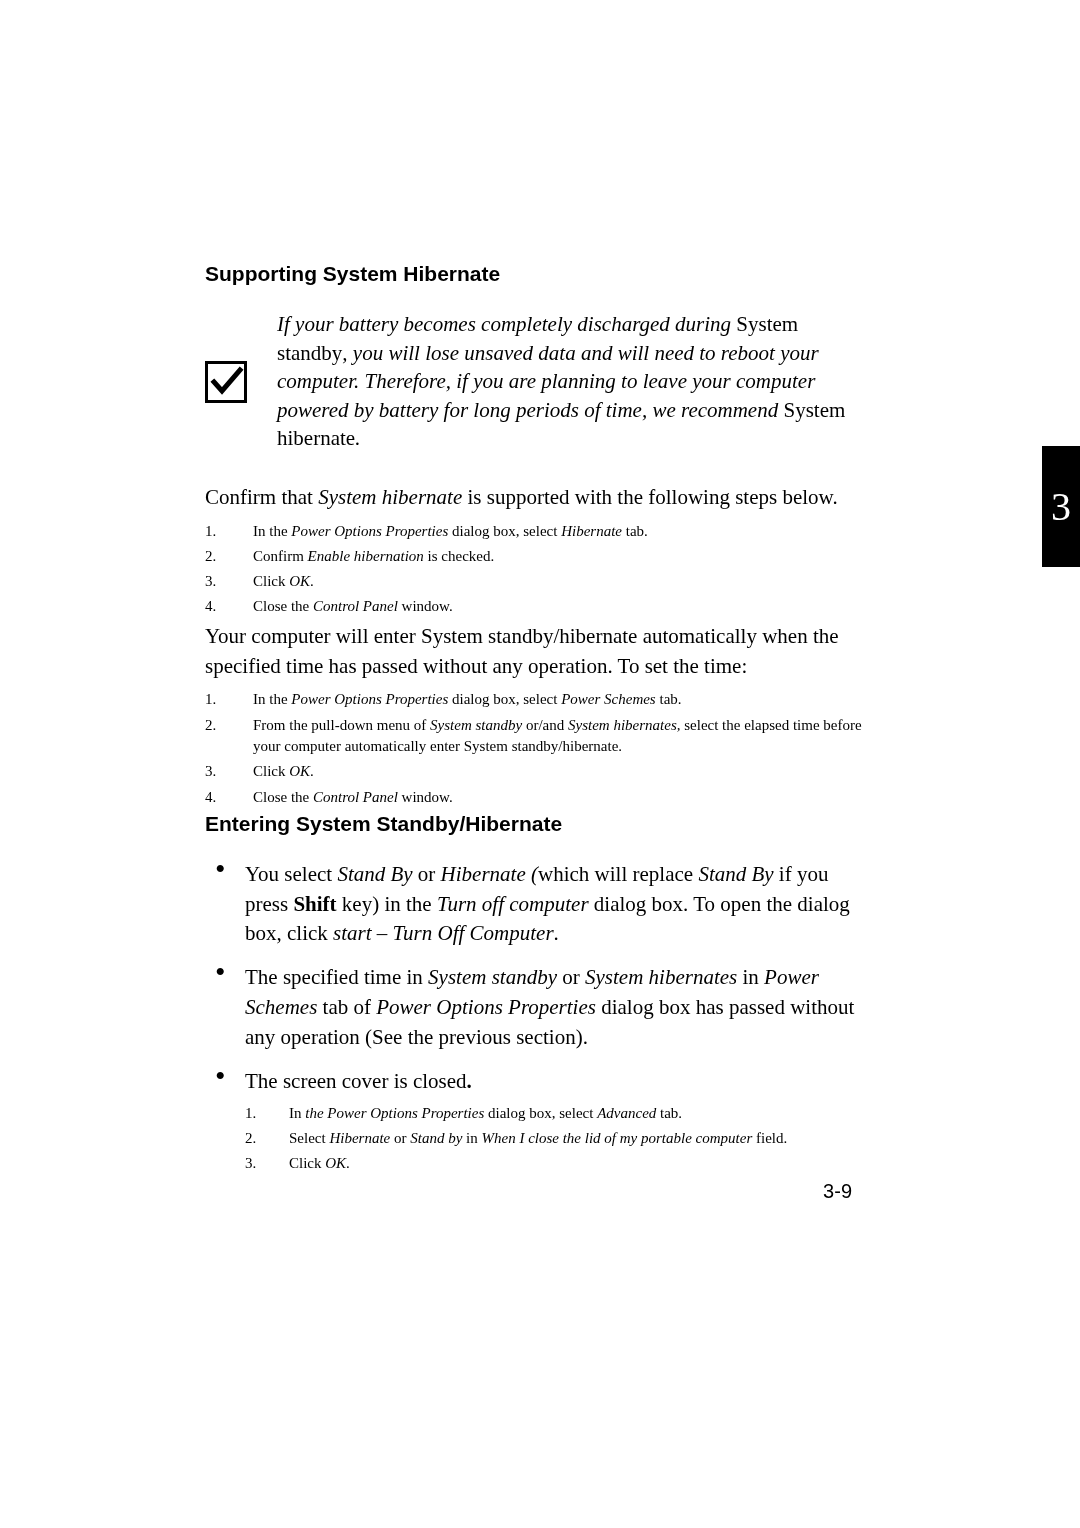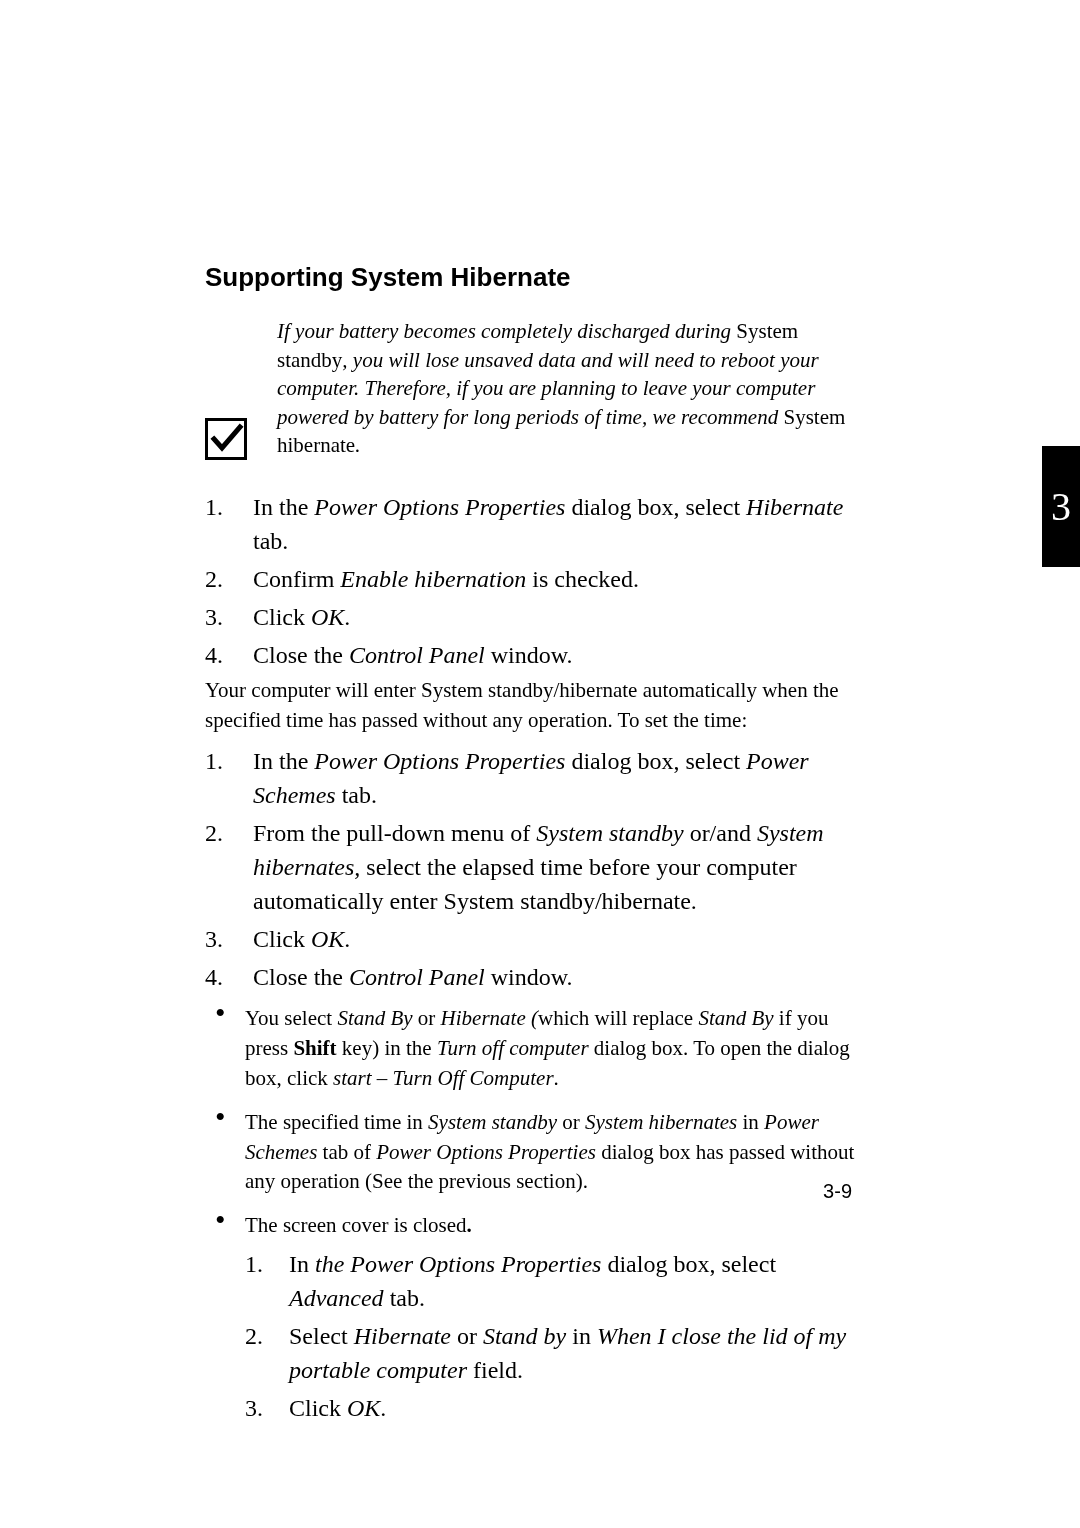--- a/index.html
+++ b/index.html
@@ -36,26 +36,26 @@
   .page-number {
     position: absolute;
     right: 228px;
     bottom: 325px;
     font-family: Arial, Helvetica, sans-serif;
     font-size: 20px;
   }
   h4.section {
     font-family: Arial, Helvetica, sans-serif;
     font-weight: bold;
-    font-size: 26px;
+    font-size: 21px;
     margin: 0 0 24px 0;
   }
   .note-block {
     display: flex;
-    align-items: flex-end;
+    align-items: center;
     margin-bottom: 30px;
   }
   .note-icon {
     flex: 0 0 auto;
     width: 42px;
     height: 42px;
     border: 3px solid #000;
     box-sizing: border-box;
     margin-right: 30px;
     margin-top: 2px;
@@ -73,21 +73,21 @@
     font-size: 21px;
     line-height: 1.42;
     margin: 0 0 8px 0;
   }
   .section-gap { margin-top: 28px; }
   ol.numbered {
     list-style: none;
     padding: 0;
     margin: 0 0 0 0;
     counter-reset: item;
-    font-size: 24px;
+    font-size: 15px;
   }
   ol.numbered > li {
     counter-increment: item;
     padding-left: 48px;
     position: relative;
     line-height: 1.42;
     margin-bottom: 4px;
   }
   ol.numbered > li::before {
     content: counter(item) ".";
@@ -136,38 +136,42 @@
     <div class="note-icon">
       <svg viewBox="0 0 36 36" width="36" height="36">
         <path d="M6 18 L14 27 L32 6" stroke="#000" stroke-width="5" fill="none" stroke-linecap="square"></path>
       </svg>
     </div>
     <div class="note-text">
       <span>If your battery becomes completely discharged during </span><span class="roman">System standby</span><span>, you will lose unsaved data and will need to reboot your computer. Therefore, if you are planning to leave your computer powered by battery for long periods of time, we recommend </span><span class="roman">System hibernate</span><span>.</span>
     </div>
   </div>
 
+  <p class="body">
+    <span>Confirm that </span><span class="i">System hibernate</span><span> is supported with the following steps below.</span>
+  </p>
 
   <ol class="numbered">
     <li><span>In the </span><span class="i">Power Options Properties</span><span> dialog box, select </span><span class="i">Hibernate</span><span> tab.</span></li>
     <li><span>Confirm </span><span class="i">Enable hibernation</span><span> is checked.</span></li>
     <li><span>Click </span><span class="i">OK</span><span>.</span></li>
     <li><span>Close the </span><span class="i">Control Panel</span><span> window.</span></li>
   </ol>
 
 
   <p class="body">Your computer will enter System standby/hibernate automatically when the specified time has passed without any operation. To set the time:</p>
 
   <ol class="numbered">
     <li><span>In the </span><span class="i">Power Options Properties</span><span> dialog box, select </span><span class="i">Power Schemes</span><span> tab.</span></li>
     <li><span>From the pull-down menu of </span><span class="i">System standby</span><span> or/and </span><span class="i">System hibernates,</span><span> select the elapsed time before your computer automatically enter System standby/hibernate.</span></li>
     <li><span>Click </span><span class="i">OK</span><span>.</span></li>
     <li><span>Close the </span><span class="i">Control Panel</span><span> window.</span></li>
   </ol>
 
+  <h4 class="section section-gap">Entering System Standby/Hibernate</h4>
 
 
   <ul class="bulleted">
     <li>
       <span>You select </span><span class="i">Stand By</span><span> or </span><span class="i">Hibernate (</span><span>which will replace </span><span class="i">Stand By</span><span> if you press </span><span class="b">Shift</span><span> key) in the </span><span class="i">Turn off computer</span><span> dialog box. To open the dialog box, click </span><span class="i">start – Turn Off Computer</span><span>.</span>
     </li>
     <li>
       <span>The specified time in </span><span class="i">System standby</span><span> or </span><span class="i">System hibernates</span><span> in </span><span class="i">Power Schemes</span><span> tab of </span><span class="i">Power Options Properties</span><span> dialog box has passed without any operation (See the previous section).</span>
     </li>
     <li>

